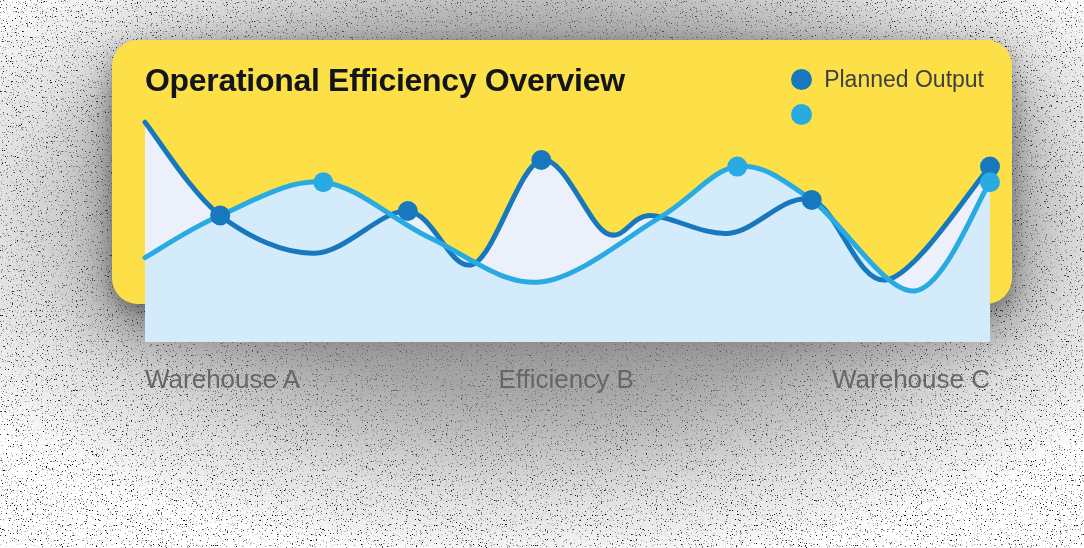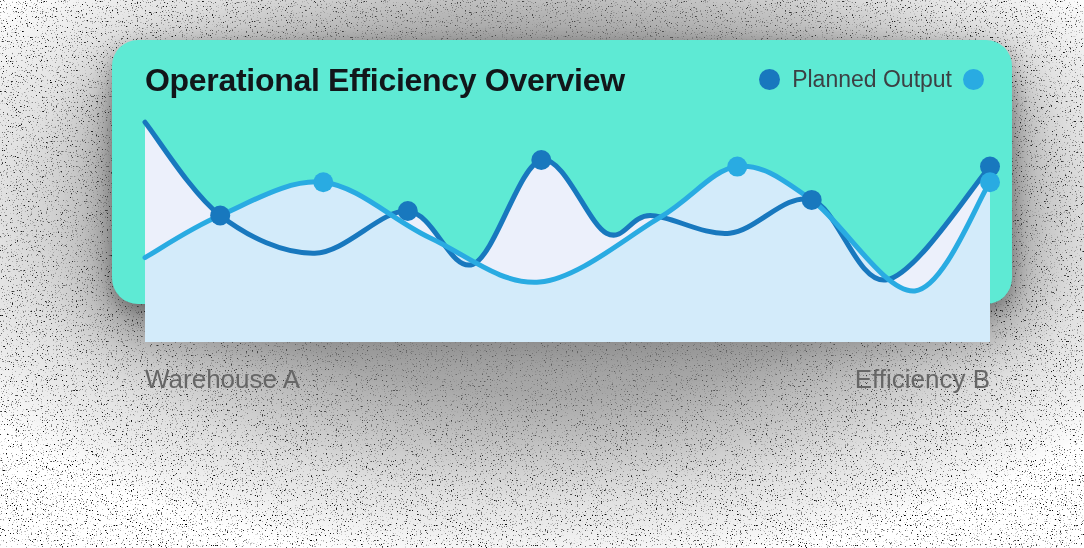--- a/index.html
+++ b/index.html
@@ -2,26 +2,26 @@
 <html><head>
 <meta charset="utf-8">
 <style>
   html,body{margin:0;padding:0;width:1084px;height:548px;overflow:hidden;
     font-family:"Liberation Sans",sans-serif;background:#ffffff;}
   .bg{position:absolute;inset:0;
     background:radial-gradient(92% 88% at 51% 40%,
       #8f8f8f 0%, #838383 34%, #757575 55%, #4a4a4a 78%, #161616 100%);}
   .noise{position:absolute;inset:0;display:block;}
   .card{position:absolute;left:112px;top:40px;width:900px;height:264px;
-    background:#5eead4;border-radius:26px;
+    background:#fde047;border-radius:26px;
     box-shadow:0 24px 55px rgba(0,0,0,0.38), 0 6px 18px rgba(0,0,0,0.25);}
   .title{position:absolute;left:33px;top:22px;margin:0;
     font-size:32px;font-weight:700;color:#12161a;letter-spacing:-0.3px;}
   .legend{position:absolute;top:26px;right:28px;display:flex;
-    flex-direction:row;gap:11px;}
+    flex-direction:column;gap:11px;}
   .legend-item{display:flex;align-items:center;gap:12px;cursor:pointer;}
   .legend-dot{width:21px;height:21px;border-radius:50%;flex:0 0 auto;}
   .legend-label{font-size:23px;font-weight:500;color:#3c4043;white-space:nowrap;}
   .chart{position:absolute;left:33px;top:80px;width:845px;height:222px;
     overflow:visible;}
   .x-labels{position:absolute;left:33px;top:324px;width:845px;
     display:flex;justify-content:space-between;align-items:center;}
   .x-labels span{font-size:26px;color:#666666;white-space:nowrap;}
 </style>
 </head>
@@ -79,14 +79,15 @@
       <circle cx="666.7" cy="79.9" r="10" fill="#1878BE"></circle>
       <circle cx="845.0" cy="46.6" r="10" fill="#1878BE"></circle>
       <circle cx="178.3" cy="62.2" r="10" fill="#29ABE2"></circle>
       <circle cx="592.3" cy="46.6" r="10" fill="#29ABE2"></circle>
       <circle cx="845.0" cy="62.2" r="10" fill="#29ABE2"></circle>
     </svg>
 
   <div class="x-labels">
     <span>Warehouse A</span>
     <span>Efficiency B</span>
+    <span>Warehouse C</span>
   </div>
 </div>
 
 </body></html>

